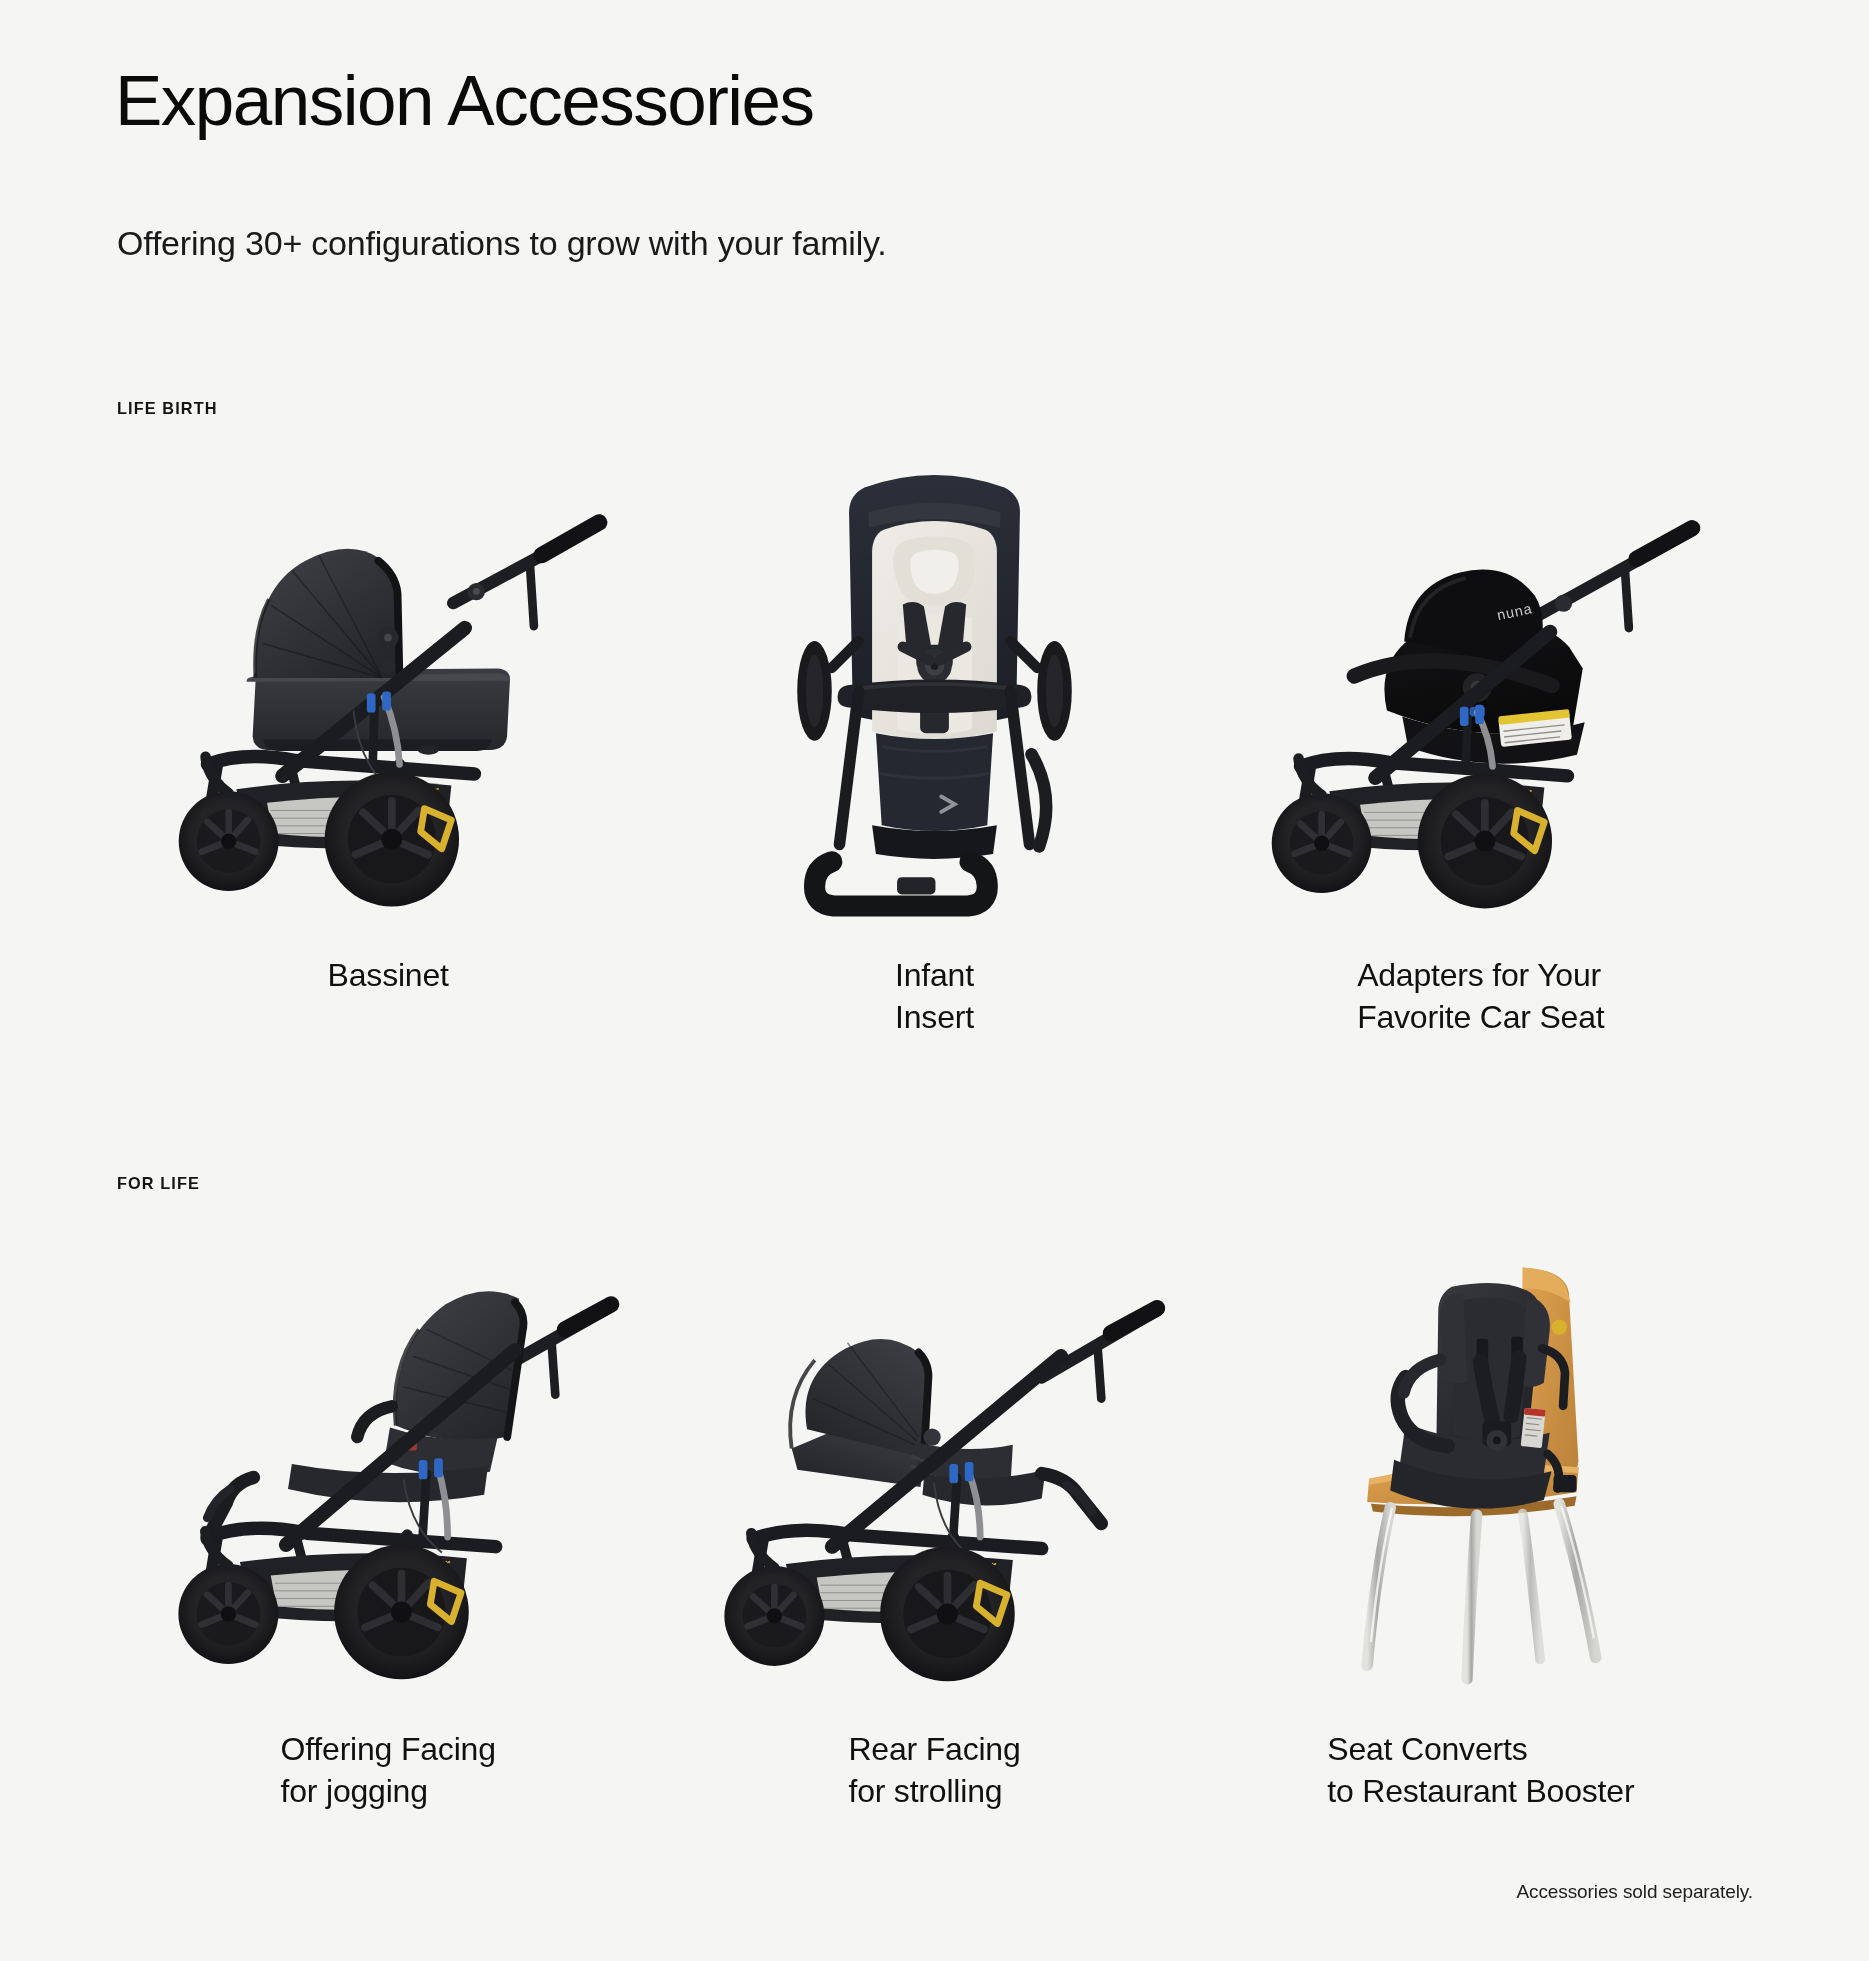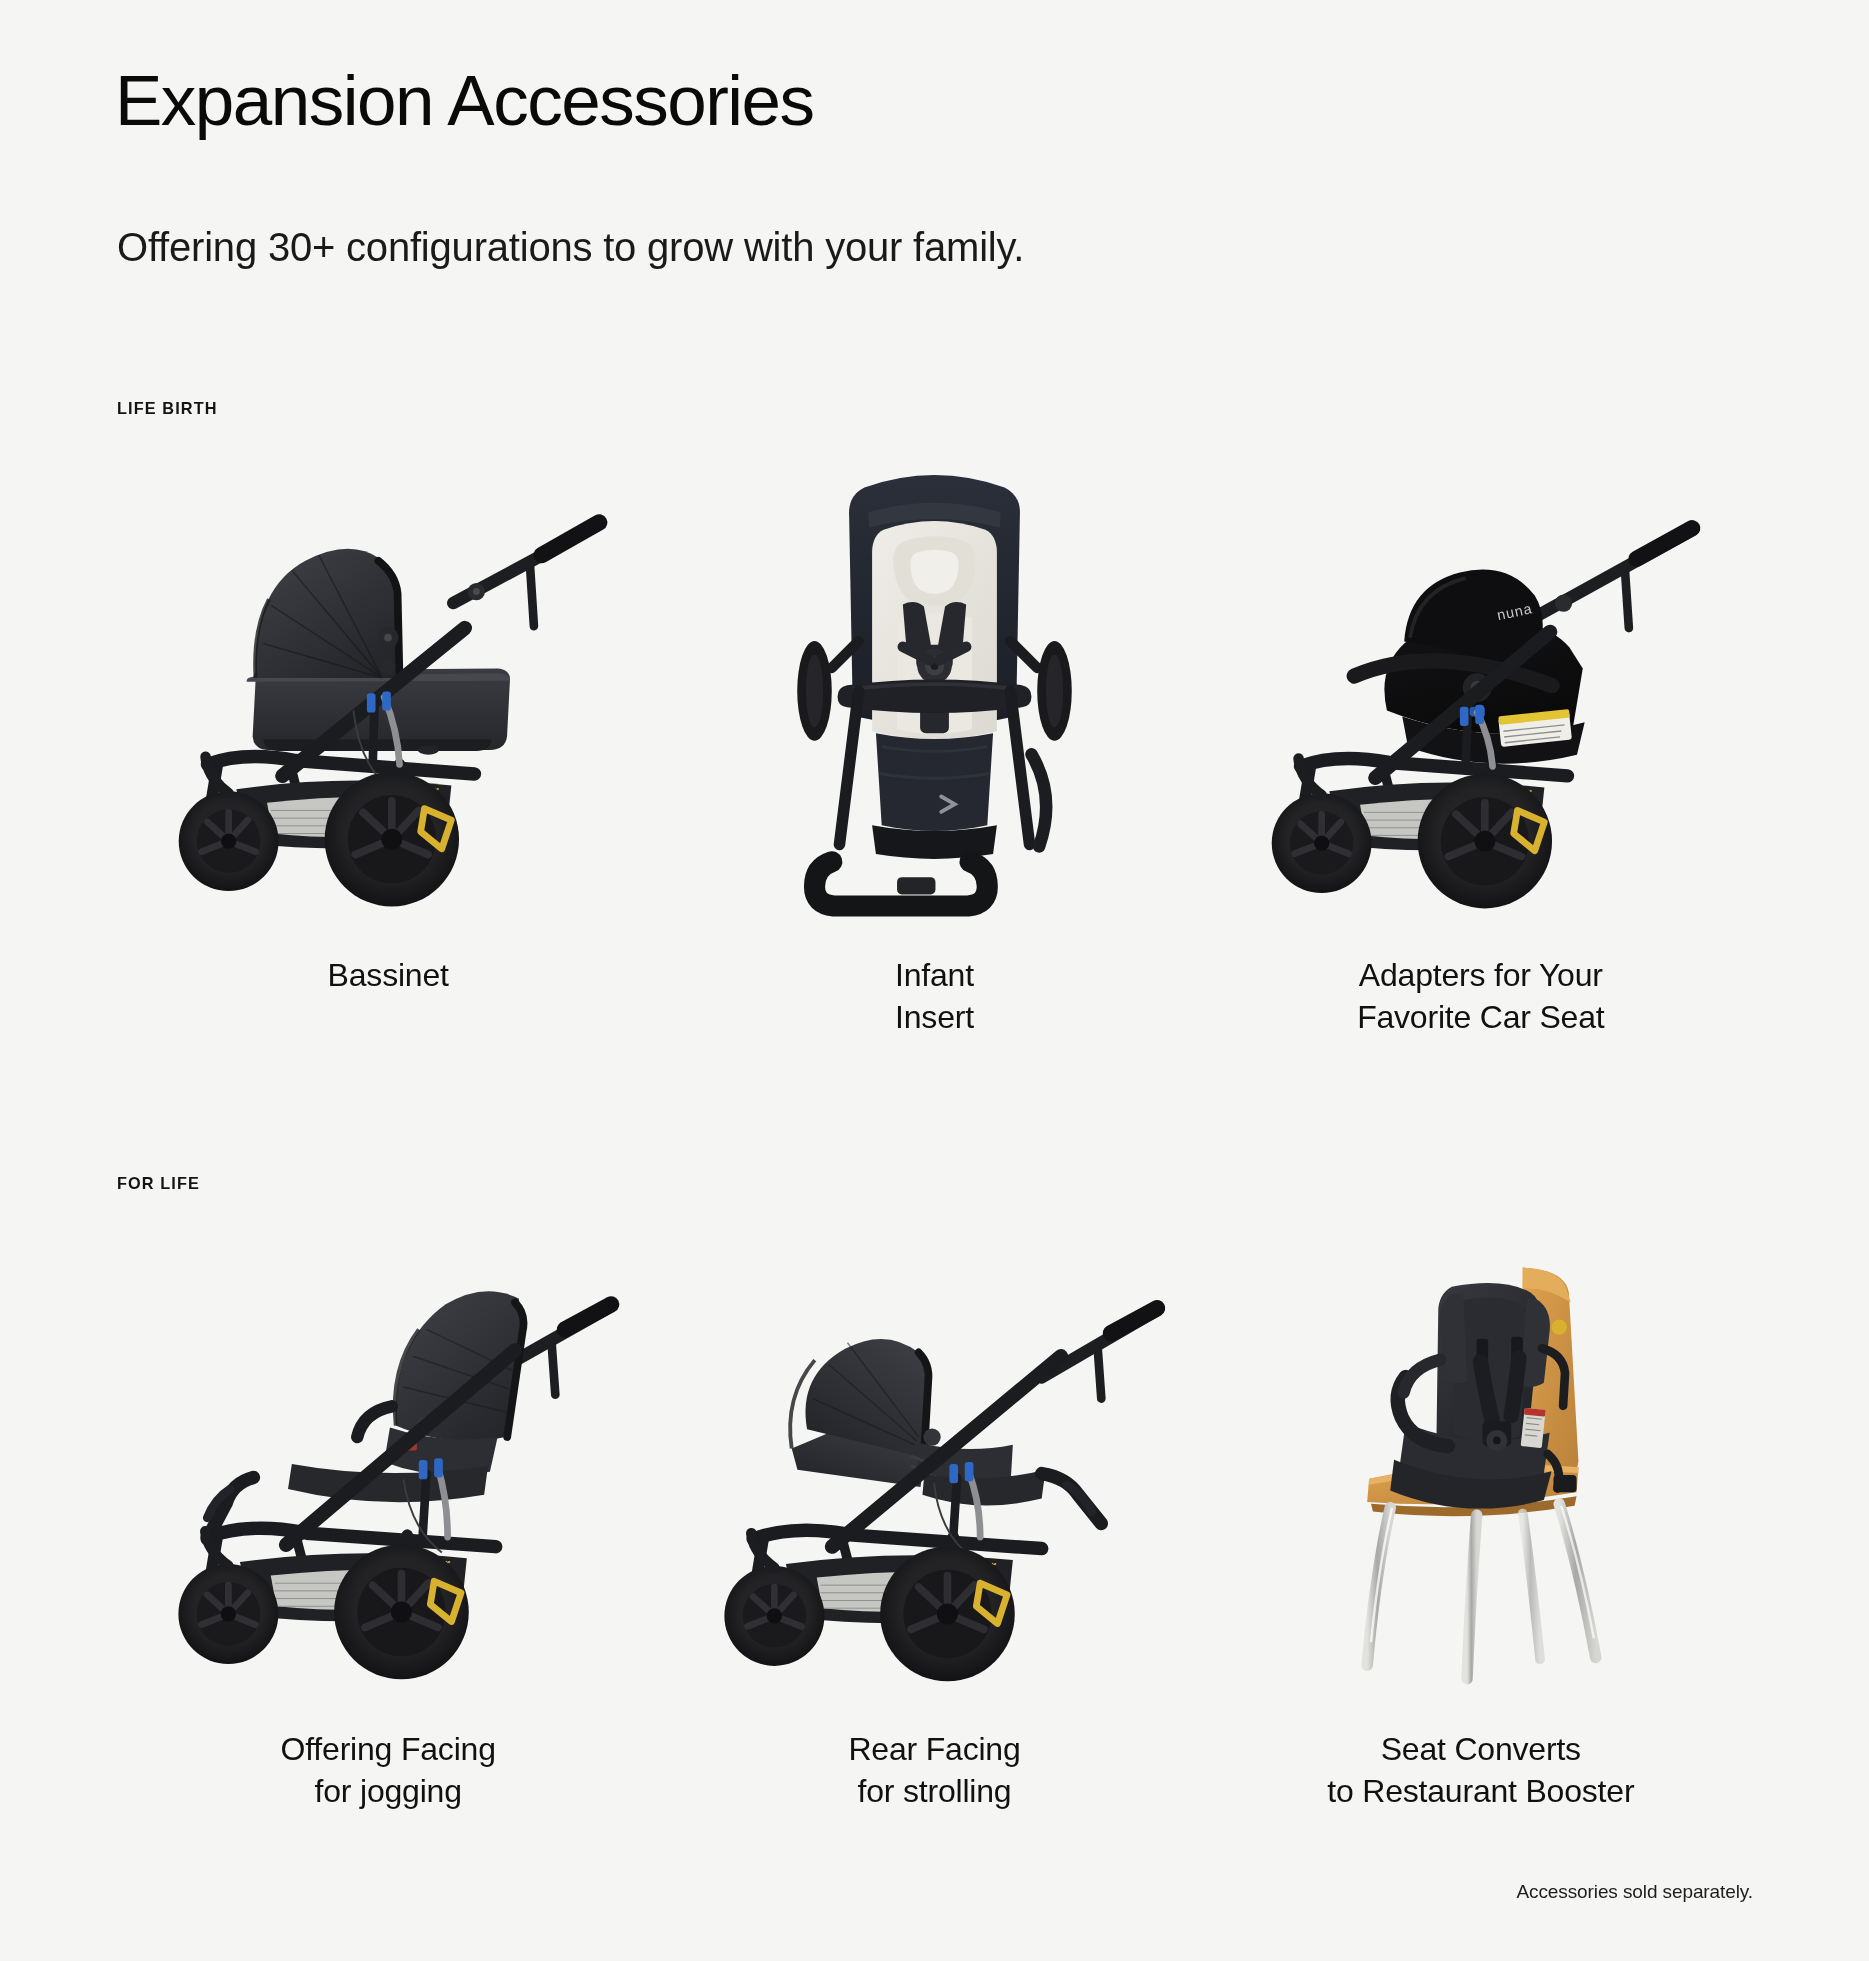--- a/index.html
+++ b/index.html
@@ -13,21 +13,21 @@
   .page { position:relative; width:1870px; height:1502px; padding:0 115px; }
 
   
   .page-title {
     position:absolute; left:115px; top:65px;
     font-size:71px; font-weight:400; letter-spacing:-1.5px;
     line-height:1.0; color:#0a0a0a;
   }
   .subtitle {
     position:absolute; left:117px; top:219px;
-    font-size:40px; font-weight:400; line-height:1.42;
+    font-size:34px; font-weight:400; line-height:1.42;
     color:#1a1a1a; letter-spacing:-0.2px;
   }
 
   
   .section-label {
     position:absolute; left:117px;
     font-size:16.3px; font-weight:700; letter-spacing:1.1px;
     color:#141414;
   }
   #label-from-birth { top:399px; }
@@ -38,21 +38,21 @@
     position:absolute; left:115px; width:1639px;
     display:grid; grid-template-columns:repeat(3,1fr);
   }
   #grid-row-1 { top:444px; }
   #grid-row-2 { top:1218px; }
 
   .card { display:flex; flex-direction:column; align-items:center; }
   .art  { width:100%; height:490px; display:flex; align-items:center; justify-content:center; }
   .art svg { display:block; }
   .caption {
-    margin-top:21px; text-align:center;
+    margin-top:21px; 
     font-size:32px; font-weight:400; line-height:1.30;
     color:#111; letter-spacing:-0.2px; white-space:pre-line;
   }
 
   
   .footnote {
     position:absolute; right:117px; top:1881px;
     font-size:19px; color:#1d1d1d; letter-spacing:-0.1px;text-align:right;
   }
 </style>

